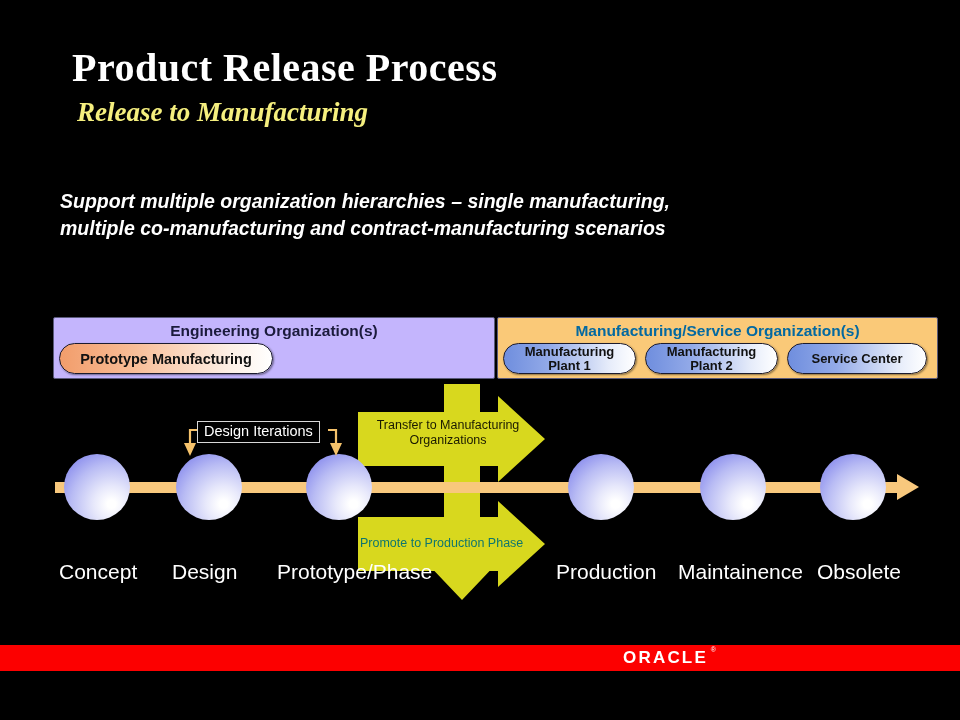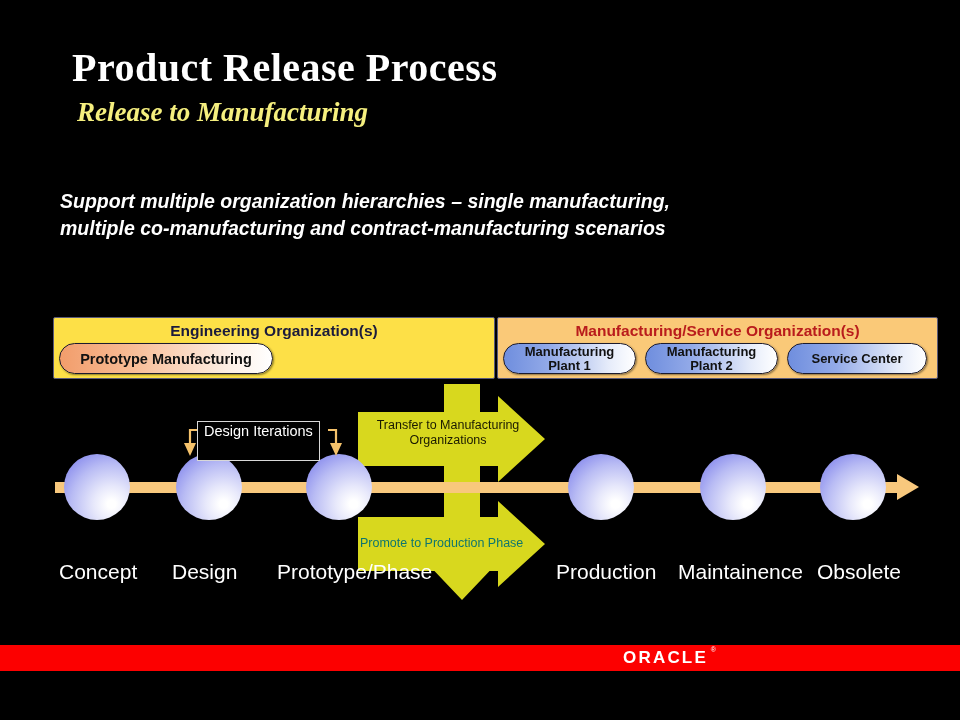--- a/index.html
+++ b/index.html
@@ -59,39 +59,39 @@
   
   .org-panel {
     position:absolute;
     border:1px solid #5a5a7a;
     border-radius:2px;
     box-shadow:2px 2px 3px rgba(0,0,0,0.6);
   }
   .org-eng {
     left:53px; top:317px;
     width:442px; height:62px;
-    background:#fde047;
+    background:#c4b5fd;
   }
   .org-mfg {
     left:497px; top:317px;
     width:441px; height:62px;
     background:#fac978;
   }
   .org-title {
     position:absolute;
     left:0; right:0; top:3px;
     text-align:center;
     font-family:"Liberation Sans", sans-serif;
     font-weight:bold;
     font-size:15.5px;
     line-height:19px;
     color:#1b1b3c;
     white-space:nowrap;
   }
-  .org-mfg .org-title { color:#b91c1c; }
+  .org-mfg .org-title { color:#0369a1; }
 
   .pill-row {
     position:absolute;
     left:5px; right:5px; bottom:4px;
     height:31px;
     display:flex;
     align-items:center;
   }
   .pill {
     height:31px;
@@ -161,21 +161,21 @@
     font-size:21px;
     line-height:24px;
     color:#ffffff;
     white-space:nowrap;
   }
 
   
   .di-box {
     position:absolute;
     left:197px; top:421px;
-    padding:1px 6px 20px 6px;
+    padding:1px 6px 2px 6px;
     border:1px solid #d8d8d8;
     background:#000000;
     font-family:"Liberation Sans", sans-serif;
     font-size:14.5px;
     line-height:17px;
     color:#ffffff;
     white-space:nowrap;
   }
 
   

